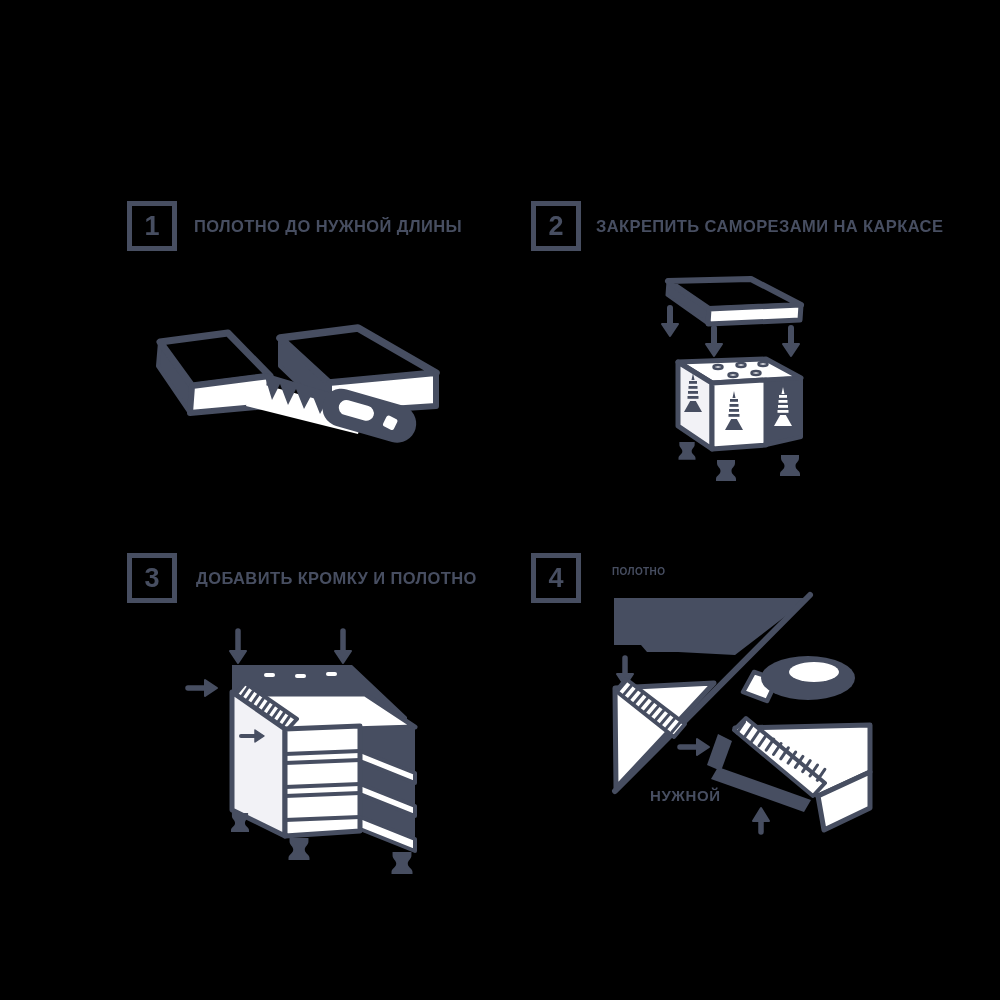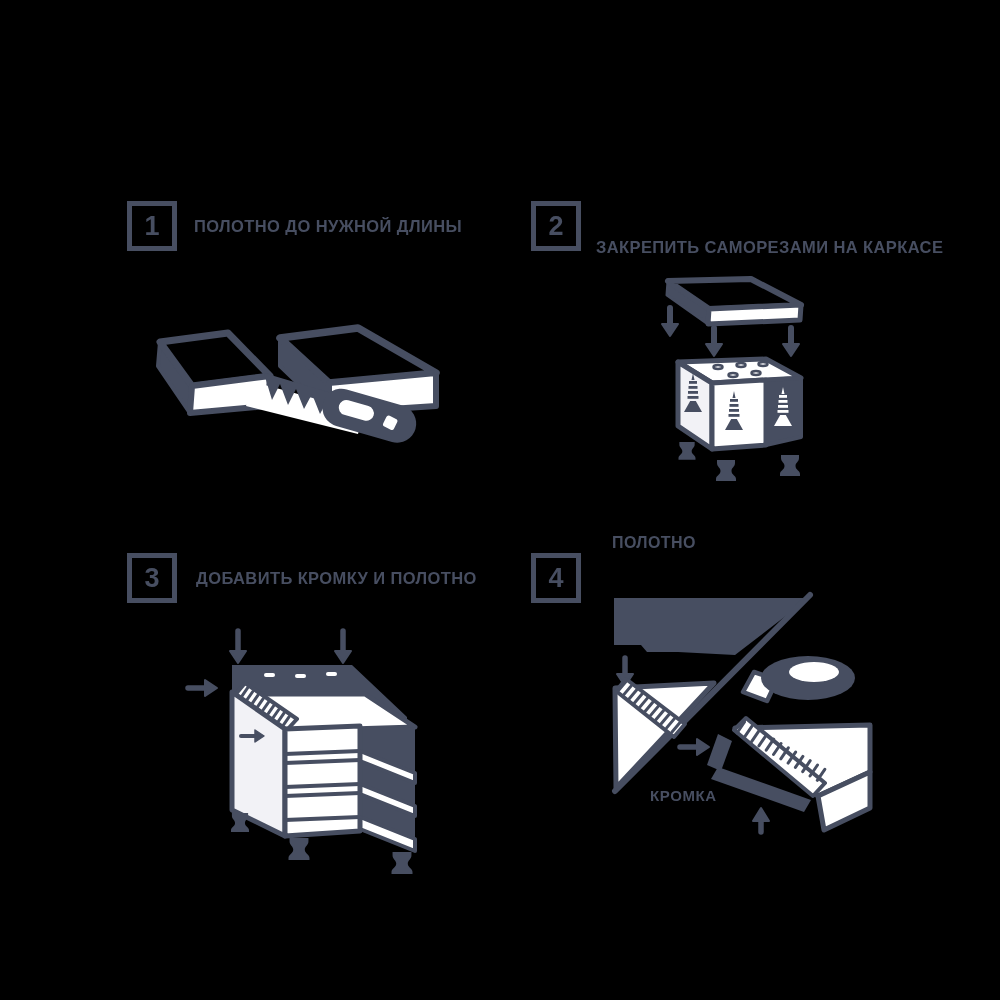--- a/index.html
+++ b/index.html
@@ -55,21 +55,21 @@
           <rect x="208" y="88" width="36" height="15" rx="7.5" fill="#FFFFFF"></rect>
           <rect x="256" y="92" width="12" height="12" rx="2.5" fill="#FFFFFF" transform="rotate(10 262 98)"></rect>
         </g>
       </g>
     </g>
   </svg>
 
   <div class="step-circle" style="left:531px;top:201px;">
     <span>2</span>
   </div>
-  <div class="step-title" style="left:596px;top:217px;margin-top:21px;">ЗАКРЕПИТЬ САМОРЕЗАМИ НА КАРКАСЕ</div>
+  <div class="step-title" style="left:596px;top:217px;">ЗАКРЕПИТЬ САМОРЕЗАМИ НА КАРКАСЕ</div>
 
   <svg class="illus" style="left:598px;top:268px;" width="285" height="225" viewBox="0 0 285 225">
     <g stroke-linejoin="round" stroke-linecap="round">
 
       <g>
         <path d="M70,13 L111,41 L110,56 L69,27 Z" fill="#474E61" stroke="#474E61" stroke-width="3"></path>
         <path d="M70,13 L153,11 L203,37 L111,41 Z" fill="none" stroke="#474E61" stroke-width="6"></path>
         <path d="M111,41 L203,37 L202,52 L110,56 Z" fill="#FFFFFF" stroke="#474E61" stroke-width="5"></path>
       </g>
 
@@ -192,22 +192,22 @@
         <path transform="translate(72,198) scale(0.9)" d="M-9,0 L9,0 L9,3 C9,7 5.5,7.5 5.5,11 C5.5,15 10,15.5 10,19 L10,21 L-10,21 L-10,19 C-10,15.5 -5.5,15 -5.5,11 C-5.5,7.5 -9,7 -9,3 Z"></path>
         <path transform="translate(131,223) scale(1.05)" d="M-9,0 L9,0 L9,3 C9,7 5.5,7.5 5.5,11 C5.5,15 10,15.5 10,19 L10,21 L-10,21 L-10,19 C-10,15.5 -5.5,15 -5.5,11 C-5.5,7.5 -9,7 -9,3 Z"></path>
         <path transform="translate(234,237) scale(1.05)" d="M-9,0 L9,0 L9,3 C9,7 5.5,7.5 5.5,11 C5.5,15 10,15.5 10,19 L10,21 L-10,21 L-10,19 C-10,15.5 -5.5,15 -5.5,11 C-5.5,7.5 -9,7 -9,3 Z"></path>
       </g>
     </g>
   </svg>
 
   <div class="step-circle" style="left:531px;top:553px;">
     <span>4</span>
   </div>
-  <div class="step-title" style="left:612px;top:534px;font-size:16px;">ПОЛОТНО</div>
-  <div class="small-label" style="left:650px;top:787px;">КРОМКА</div>
+  <div class="step-title" style="left:612px;top:566px;font-size:10px;">ПОЛОТНО</div>
+  <div class="small-label" style="left:650px;top:787px;">НУЖНОЙ</div>
 
   <svg class="illus" style="left:528px;top:548px;" width="365" height="315" viewBox="0 0 365 315">
     <g stroke-linejoin="round" stroke-linecap="round">
 
       <path d="M86,50 L281,50 L207,107 L150,104 L119,104 L113,97 L86,97 Z" fill="#474E61"></path>
 
       <g fill="#474E61" stroke="#474E61">
         <line x1="97" y1="110" x2="97" y2="128" stroke-width="5.5"></line>
         <polygon points="89,126 105,126 97,138" stroke-width="2"></polygon>
       </g>

